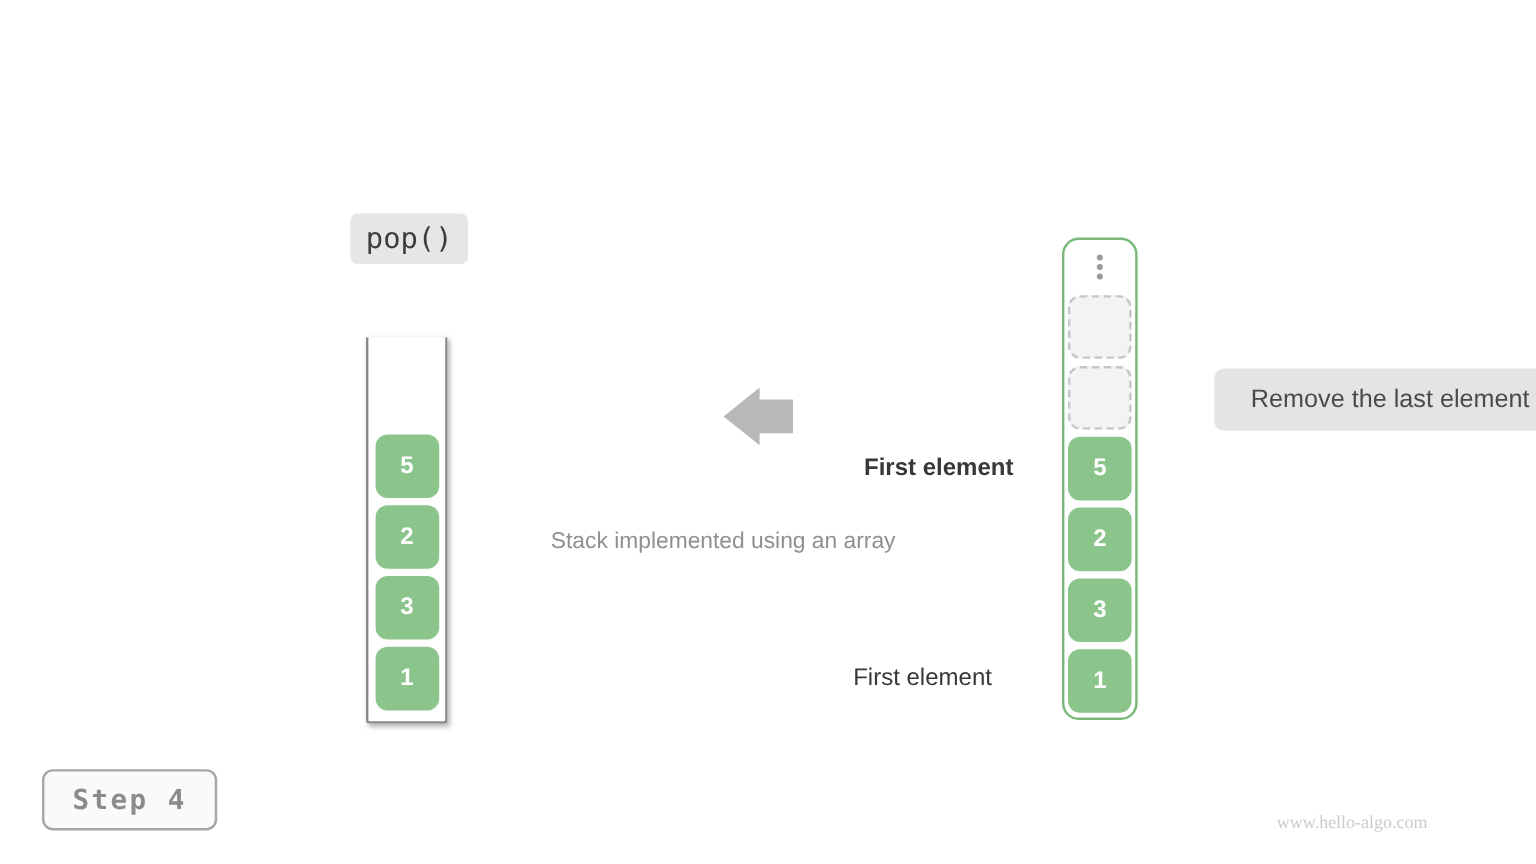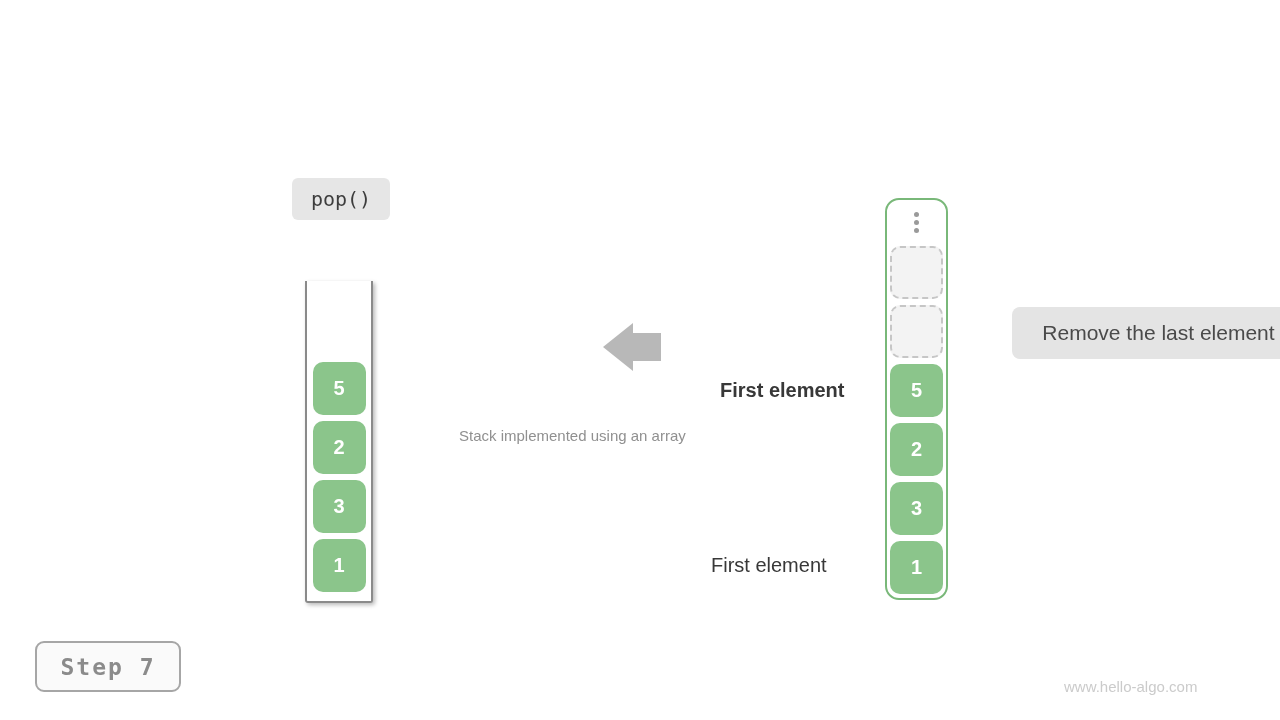--- a/index.html
+++ b/index.html
@@ -8,21 +8,21 @@
 
   .abs { position: absolute; }
 
   
   .op-label {
     left: 292px; top: 178px; width: 98px; height: 42px;
     background: var(--label-bg, #e6e6e6);
     border-radius: 6px;
     display: flex; align-items: center; justify-content: center;
     font-family: "DejaVu Sans Mono", monospace;
-    font-size: 20px; color: #3d3d3d;
+    font-size: 24px; color: #3d3d3d;
   }
 
   
   .left-stack {
     left: 305px; top: 281px; width: 68px; height: 322px;
     border: 2px solid #8a8a8a; border-top: none;
     border-radius: 0 0 3px 3px;
     background: #ffffff;
     box-shadow: 2px 2px 4px rgba(0,0,0,0.28);
     display: flex; flex-direction: column;
@@ -58,21 +58,21 @@
   .dots { display: flex; flex-direction: column; gap: 3px; margin-bottom: 13px; }
   .dots i { display: block; width: 5px; height: 5px; border-radius: 50%; background: #9a9a9a; }
   .right-stack .cells.values { margin-top: 6px; }
 
   
   .arrow-wrap { left: 603px; top: 323px; width: 58px; height: 48px; }
 
   
   .last-el  { left: 720px; top: 379px; font-size: 20px; font-weight: bold; color: var(--text-dark, #383838); }
   .first-el { left: 711px; top: 554px; font-size: 20px; font-weight: normal; color: var(--text-dark, #383838); }
-  .caption  { left: 459px; top: 427px; font-size: 15px; color: var(--text-gray, #909090); text-align: center; }
+  .caption  { left: 459px; top: 441px; font-size: 19px; color: var(--text-gray, #909090); text-align: center; }
 
   .remove-note {
     left: 1012px; top: 307px; width: 293px; height: 52px;
     background: #e4e4e4; border-radius: 8px;
     display: flex; align-items: center; justify-content: center;
     font-size: 21px; color: #4a4a4a;
   }
 
   
   .step-box {
@@ -80,21 +80,21 @@
     border: 2px solid #a6a6a6; border-radius: 9px;
     background: #fafafa;
     display: flex; align-items: center; justify-content: center;
     font-family: "DejaVu Sans Mono", monospace;
     font-size: 23px; font-weight: bold; letter-spacing: 2px;
     color: #8b8b8b;
   }
 
   .watermark {
     left: 1064px; top: 678px;
-    font-family: Liberation Sans, sans-serif;
+    font-family: Liberation Serif, serif;
     font-size: 15px; color: #cbcbcb;
   }
 </style>
 </head>
 <body>
 
 <div class="abs op-label">pop()</div>
 
 <div class="abs left-stack">
   <div class="cells">
@@ -127,16 +127,16 @@
       <div class="cell green">5</div>
       <div class="cell green">2</div>
       <div class="cell green">3</div>
       <div class="cell green">1</div>
     </div>
 </div>
 
 <div class="abs remove-note">Remove the last element</div>
 
 <div class="abs step-box">
-  <span>Step 7</span>
+  <span>Step 4</span>
 </div>
 
 <div class="abs watermark">www.hello-algo.com</div>
 
 </body></html>

